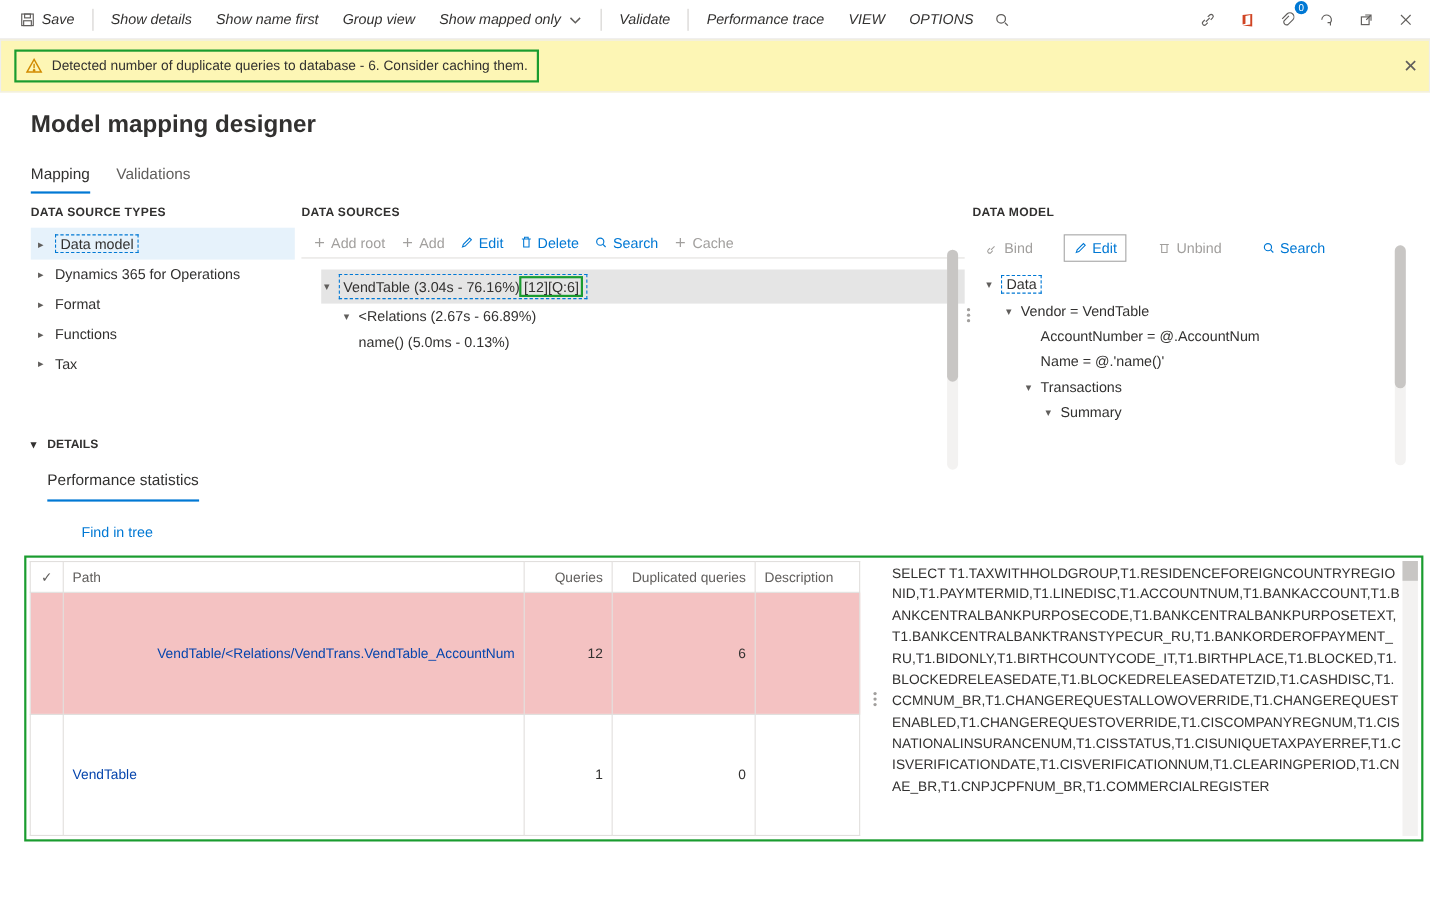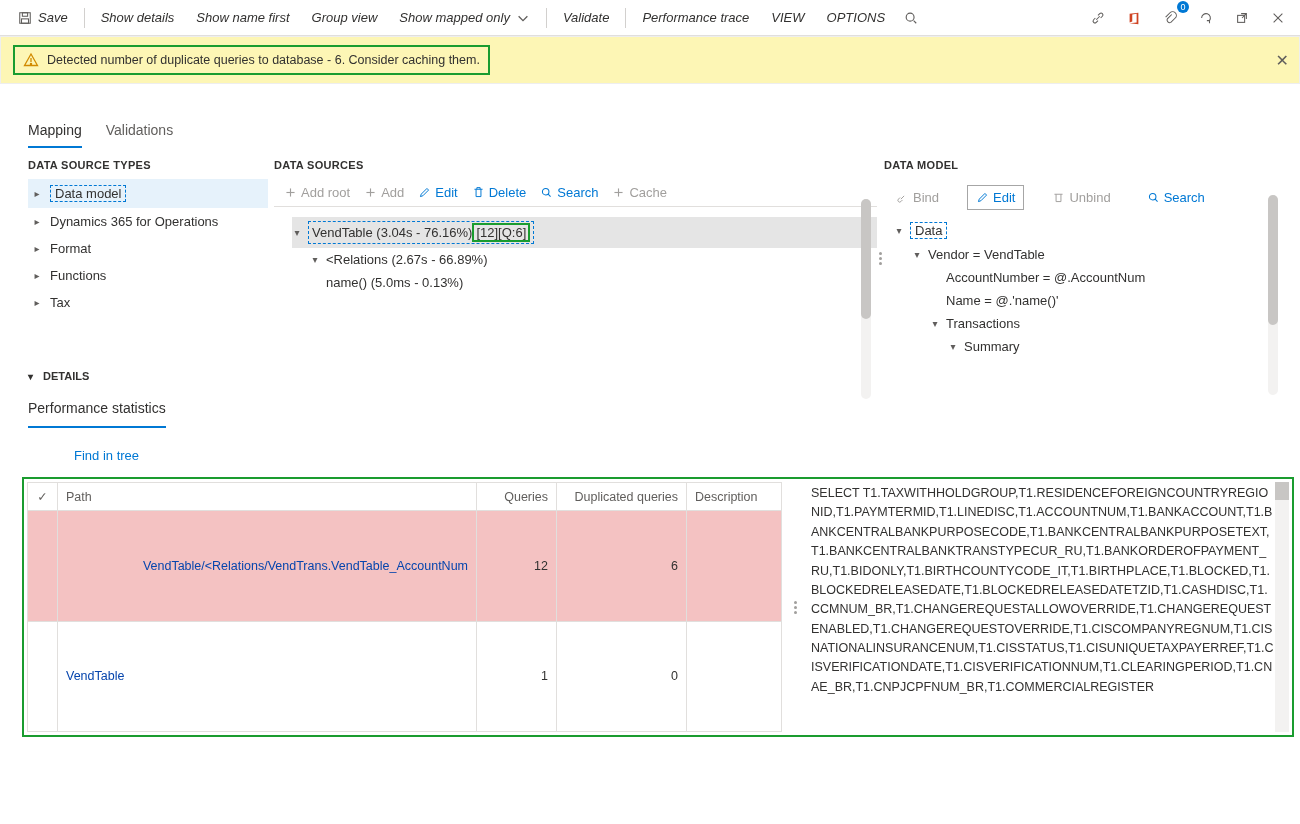--- a/index.html
+++ b/index.html
@@ -78,21 +78,21 @@
 .dm-indent2 { padding-left: 36px; }
 .dm-indent3 { padding-left: 54px; }
 .dm-node.sel .nm { border: 1px dashed #0078d4; padding: 0 4px; }
 .col-right .vert-scroll { top: 36px; height: 200px; }
 .col-right .vert-scroll .thumb { height: 130px; }
 
 
 .details-wrap { padding: 12px 22px 0 28px; }
 .details-hdr { display: flex; align-items: center; gap: 10px; font-size: 11px; font-weight: 600; }
 .details-hdr .caret { font-size: 10px; }
-.details-tabs { display: flex; gap: 20px; margin-top: 14px; }
+.details-tabs { display: flex; gap: 20px; margin-top: 14px; margin-left: 15px; }
 .d-tab { padding: 4px 0 10px 0; font-size: 14px; cursor: pointer; color: #323130; border-bottom: 2px solid #0078d4; }
 
 .find-link { color: #0078d4; cursor: pointer; font-size: 13px; margin: 20px 0 14px 46px; }
 
 .green-outline { border: 2px solid #1a9c2f; margin: 0 6px 8px 22px; display: flex; gap: 10px; padding: 3px 3px 3px 3px; position: relative; height: 260px; }
 
 .stats-table { width: 755px; border-collapse: collapse; font-size: 12.5px; }
 .stats-table th, .stats-table td { border: 1px solid #e1dfdd; padding: 6px 8px; text-align: left; vertical-align: middle; }
 .stats-table th { font-weight: 400; color: #605e5c; background: #fff; }
 .stats-table th.r, .stats-table td.r { text-align: right; }
@@ -200,20 +200,21 @@
         <path d="M8 2l6.5 11.5h-13z"></path>
         <line x1="8" y1="6" x2="8" y2="10"></line>
         <circle cx="8" cy="12" r="0.6" fill="#d18a00"></circle>
       </svg>
     <span>Detected number of duplicate queries to database - 6. Consider caching them.</span>
   </span>
   <span class="warn-close">✕</span>
 </div>
 
 <div class="page-pad">
+  <div class="page-title">Model mapping designer</div>
 
   <div class="tabs">
     <div class="tab active">Mapping</div>
     <div class="tab">Validations</div>
   </div>
 </div>
 
 <div class="cols">
 
   <div class="col-left">

